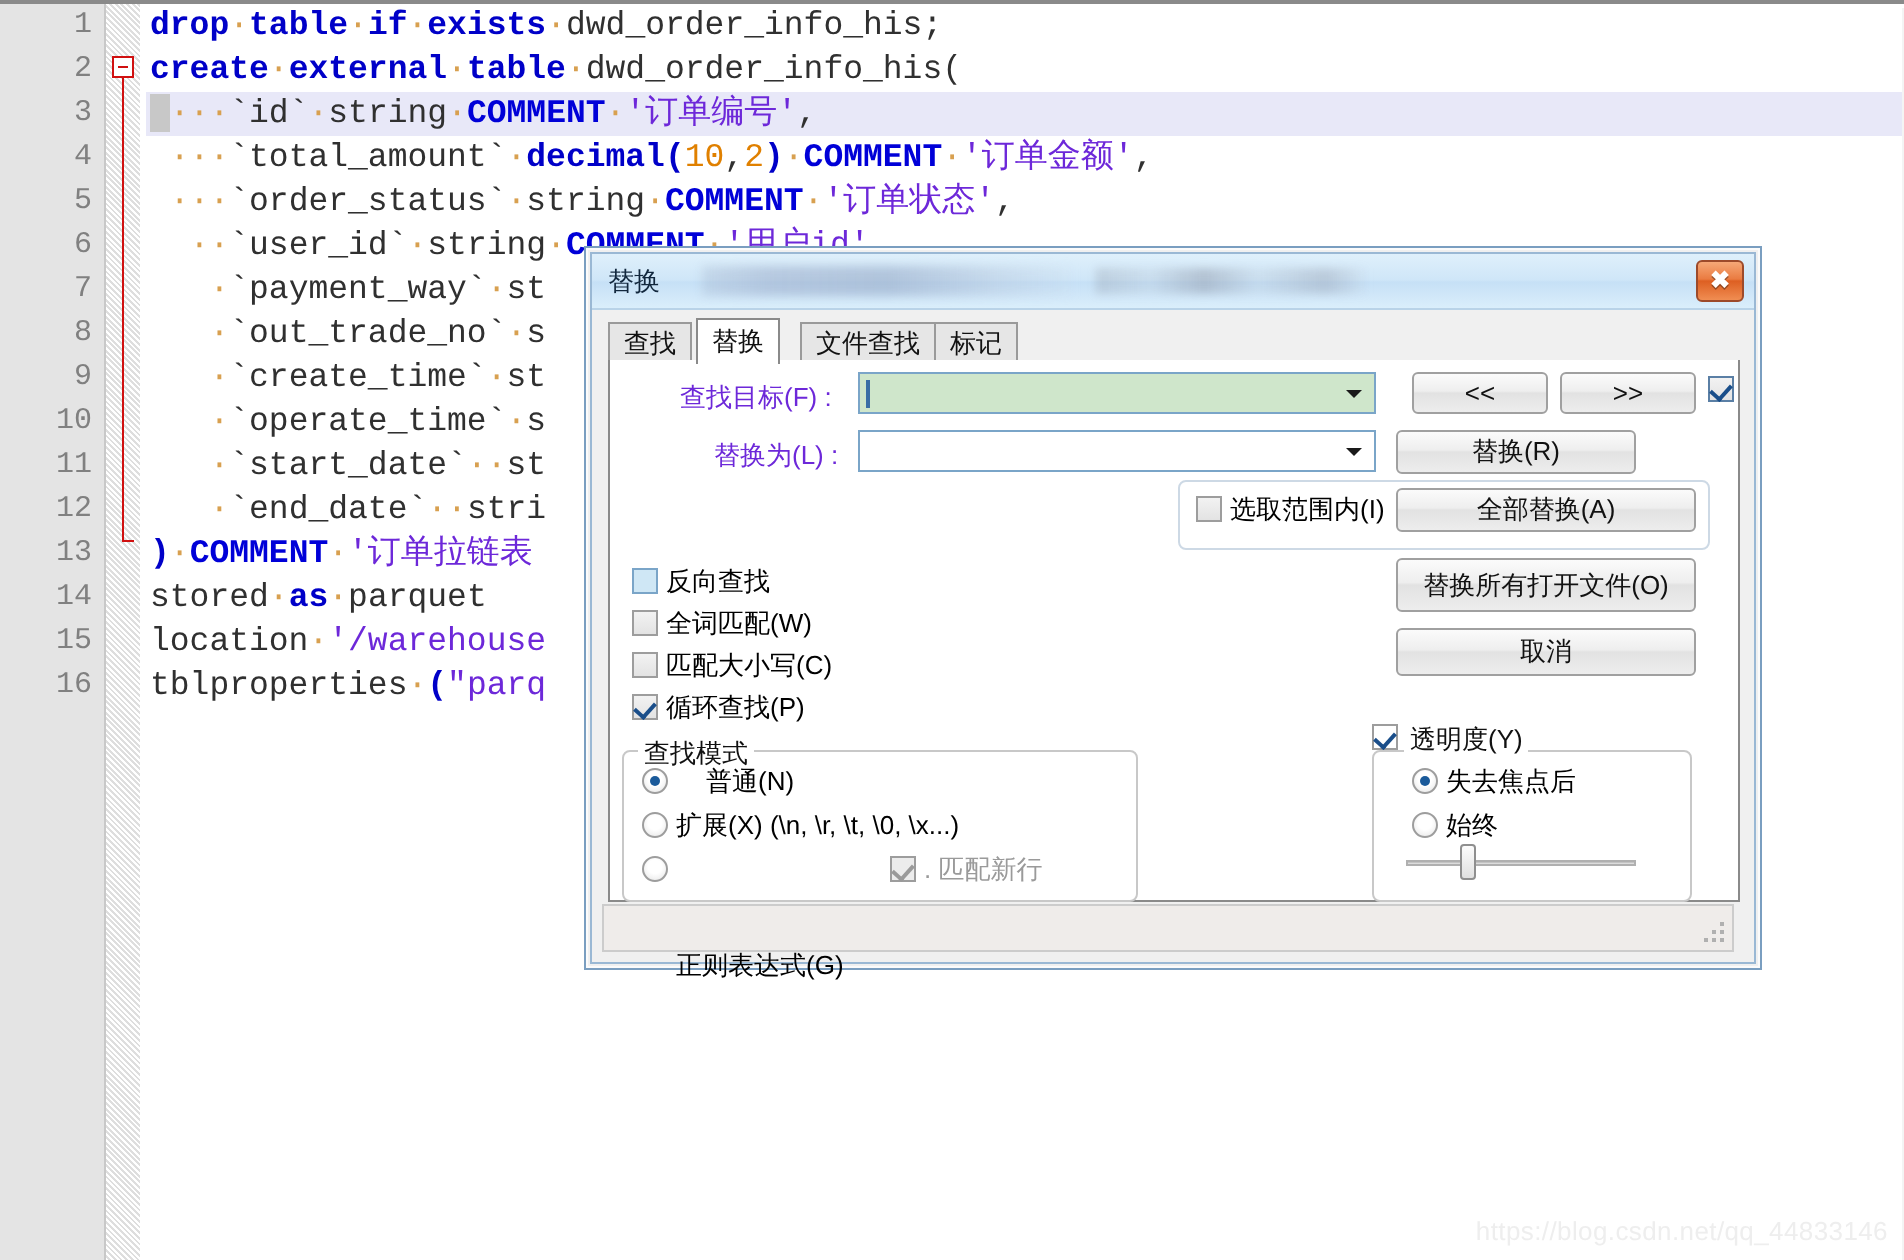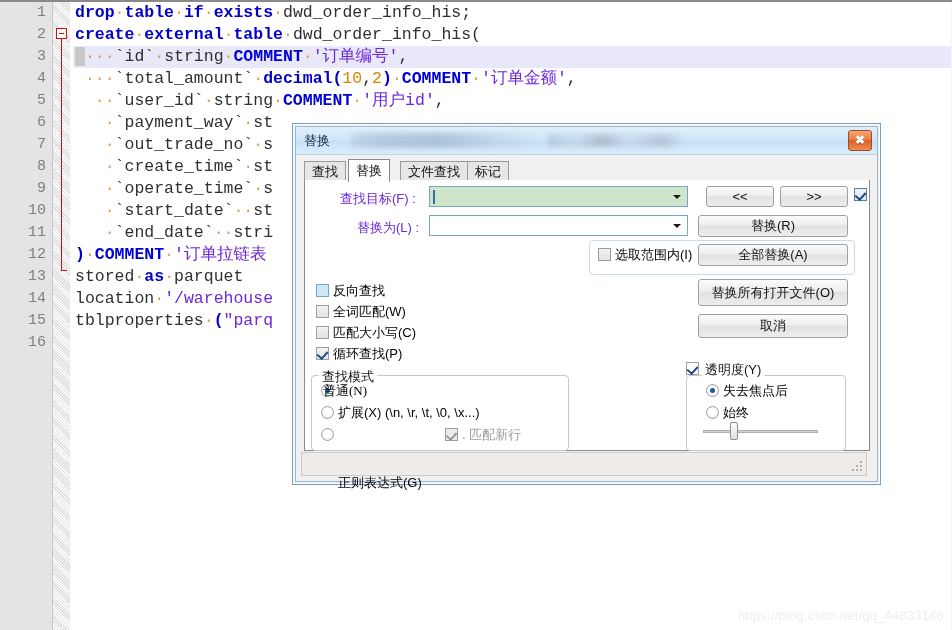--- a/index.html
+++ b/index.html
@@ -410,20 +410,21 @@
   <div id="bookmark-col"></div>
   <div id="fold-box"></div>
   <div id="fold-line"></div>
   <div id="fold-foot"></div>
 
   <div id="code">
     <div class="cline"><span class="kw">drop</span><span class="dot">·</span><span class="kw">table</span><span class="dot">·</span><span class="kw">if</span><span class="dot">·</span><span class="kw">exists</span><span class="dot">·</span><span class="plain">dwd_order_info_his;</span></div>
     <div class="cline"><span class="kw">create</span><span class="dot">·</span><span class="kw">external</span><span class="dot">·</span><span class="kw">table</span><span class="dot">·</span><span class="plain">dwd_order_info_his(</span></div>
     <div class="cline hl"><span class="sel">&nbsp;</span><span class="dot">···</span><span class="plain">`id`</span><span class="dot">·</span><span class="plain">string</span><span class="dot">·</span><span class="kw2">COMMENT</span><span class="dot">·</span><span class="str">'订单编号'</span><span class="plain">,</span></div>
     <div class="cline"><span class="dot">&nbsp;···</span><span class="plain">`total_amount`</span><span class="dot">·</span><span class="kw">decimal</span><span class="op">(</span><span class="num">10</span><span class="plain">,</span><span class="num">2</span><span class="op">)</span><span class="dot">·</span><span class="kw2">COMMENT</span><span class="dot">·</span><span class="str">'订单金额'</span><span class="plain">,</span></div>
+    <div class="cline"><span class="dot">&nbsp;···</span><span class="plain">`order_status`</span><span class="dot">·</span><span class="plain">string</span><span class="dot">·</span><span class="kw2">COMMENT</span><span class="dot">·</span><span class="str">'订单状态'</span><span class="plain">,</span></div>
     <div class="cline"><span class="dot">&nbsp;&nbsp;··</span><span class="plain">`user_id`</span><span class="dot">·</span><span class="plain">string</span><span class="dot">·</span><span class="kw2">COMMENT</span><span class="dot">·</span><span class="str">'用户id'</span><span class="plain">,</span></div>
     <div class="cline"><span class="dot">&nbsp;&nbsp;&nbsp;·</span><span class="plain">`payment_way`</span><span class="dot">·</span><span class="plain">st</span></div>
     <div class="cline"><span class="dot">&nbsp;&nbsp;&nbsp;·</span><span class="plain">`out_trade_no`</span><span class="dot">·</span><span class="plain">s</span></div>
     <div class="cline"><span class="dot">&nbsp;&nbsp;&nbsp;·</span><span class="plain">`create_time`</span><span class="dot">·</span><span class="plain">st</span></div>
     <div class="cline"><span class="dot">&nbsp;&nbsp;&nbsp;·</span><span class="plain">`operate_time`</span><span class="dot">·</span><span class="plain">s</span></div>
     <div class="cline"><span class="dot">&nbsp;&nbsp;&nbsp;·</span><span class="plain">`start_date`</span><span class="dot">··</span><span class="plain">st</span></div>
     <div class="cline"><span class="dot">&nbsp;&nbsp;&nbsp;·</span><span class="plain">`end_date`</span><span class="dot">··</span><span class="plain">stri</span></div>
     <div class="cline"><span class="op">)</span><span class="dot">·</span><span class="kw2">COMMENT</span><span class="dot">·</span><span class="str">'订单拉链表</span></div>
     <div class="cline"><span class="plain">stored</span><span class="dot">·</span><span class="kw">as</span><span class="dot">·</span><span class="plain">parquet</span></div>
     <div class="cline"><span class="plain">location</span><span class="dot">·</span><span class="str">'/warehouse</span></div>
@@ -463,21 +464,21 @@
     <div class="cbtn"></div>
   </div>
   <div class="btn" style="left:413px; top:62px; width:68px; height:21px; line-height:19px;">&lt;&lt;</div>
   <div class="btn" style="left:487px; top:62px; width:68px; height:21px; line-height:19px;">&gt;&gt;</div>
   <div class="chk on" style="left:561px; top:64px; border-color:#5a7fa5;"></div>
 
   <div class="fld-label" style="left:64px; top:95px;">替换为(L) :</div>
   <div class="combo" style="left:136px; top:91px; width:259px;">
     <div class="cbtn"></div>
   </div>
-  <div class="btn" style="left:405px; top:91px; width:150px; height:22px; line-height:20px;">替换(R)</div>
+  <div class="btn" style="left:405px; top:91px; width:120px; height:22px; line-height:20px;">替换(R)</div>
 
   <div class="groupbox" style="left:296px; top:116px; width:266px; height:35px; border-color:#cdd9e5;"></div>
   <div class="chk" style="left:305px; top:124px;"></div>
   <div class="chk-label" style="left:322px; top:122px;">选取范围内(I)</div>
   <div class="btn" style="left:405px; top:155px; width:150px; height:27px; line-height:25px;">替换所有打开文件(O)</div>
 
   <div class="btn" style="left:405px; top:120px; width:150px; height:22px; line-height:20px;">全部替换(A)</div>
   <div class="btn" style="left:405px; top:190px; width:150px; height:24px; line-height:22px;">取消</div>
 
   <div class="chk blue" style="left:23px; top:160px;"></div>
@@ -489,21 +490,21 @@
   <div class="chk" style="left:23px; top:202px;"></div>
   <div class="chk-label" style="left:40px; top:200px;">匹配大小写(C)</div>
 
   <div class="chk on" style="left:23px; top:223px;"></div>
   <div class="chk-label" style="left:40px; top:221px;">循环查找(P)</div>
 
   <div class="groupbox" style="left:18px; top:251px; width:258px; height:76px;"></div>
   <div class="group-title" style="left:26px; top:244px;">查找模式</div>
 
   <div class="radio on" style="left:28px; top:260px;"></div>
-  <div class="chk-label" style="left:30px; top:258px;font-family:Liberation Serif, serif;">普通(N)</div>
+  <div class="chk-label" style="left:60px; top:258px;">普通(N)</div>
 
   <div class="radio" style="left:28px; top:282px;"></div>
   <div class="chk-label" style="left:45px; top:280px;">扩展(X) (\n, \r, \t, \0, \x...)</div>
 
   <div class="radio" style="left:28px; top:304px;"></div>
   <div class="chk-label" style="left:45px; top:302px;margin-top:48px;">正则表达式(G)</div>
 
   <div class="chk on grey" style="left:152px; top:304px; background:#ececec;"></div>
   <div class="chk-label grey" style="left:169px; top:302px;">. 匹配新行</div>
 

